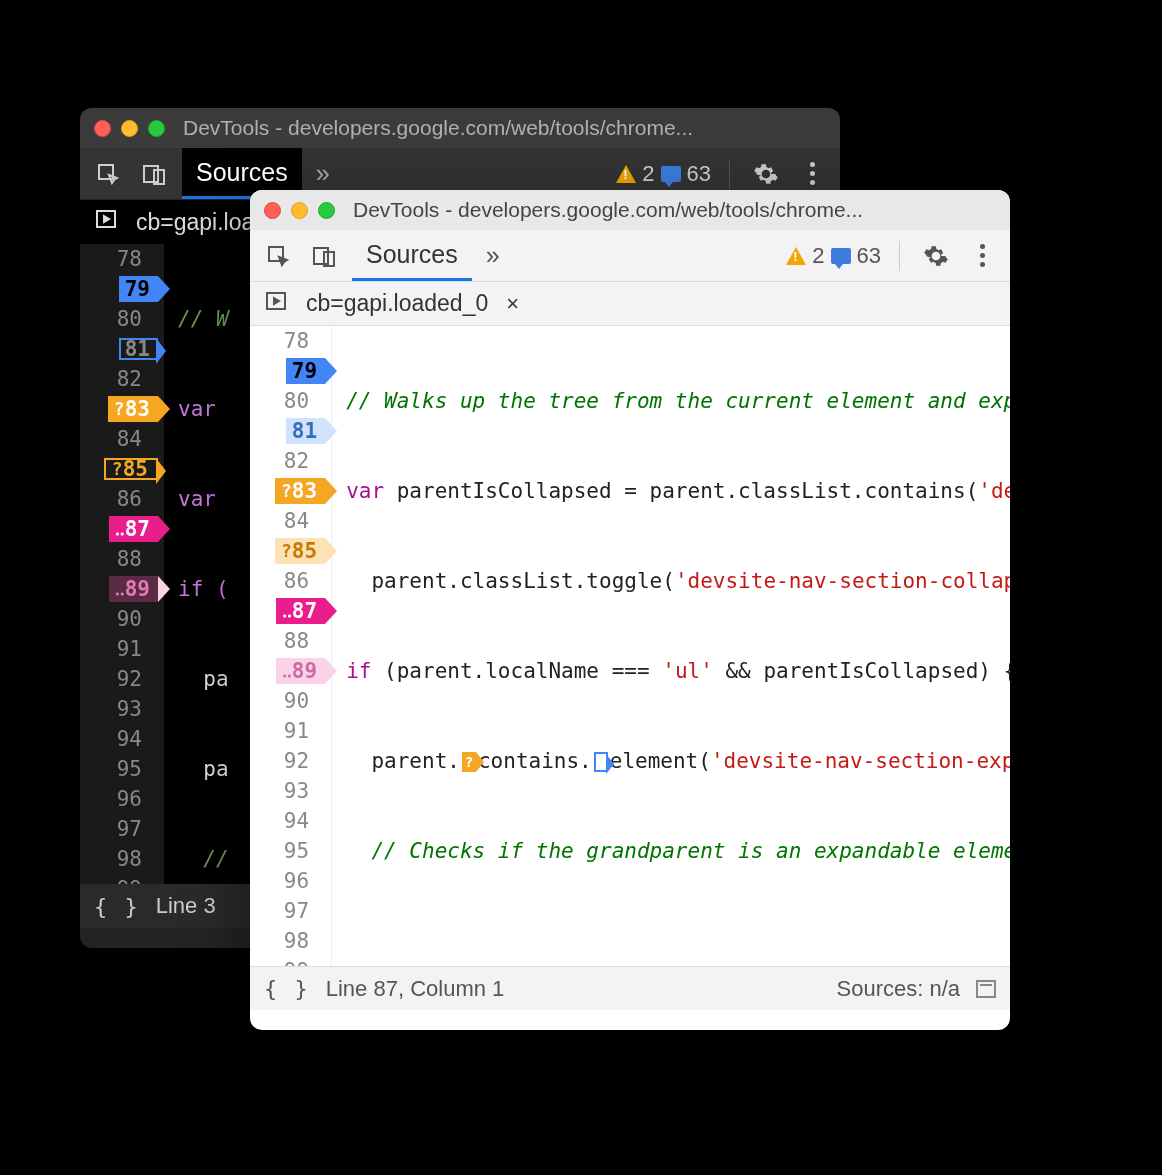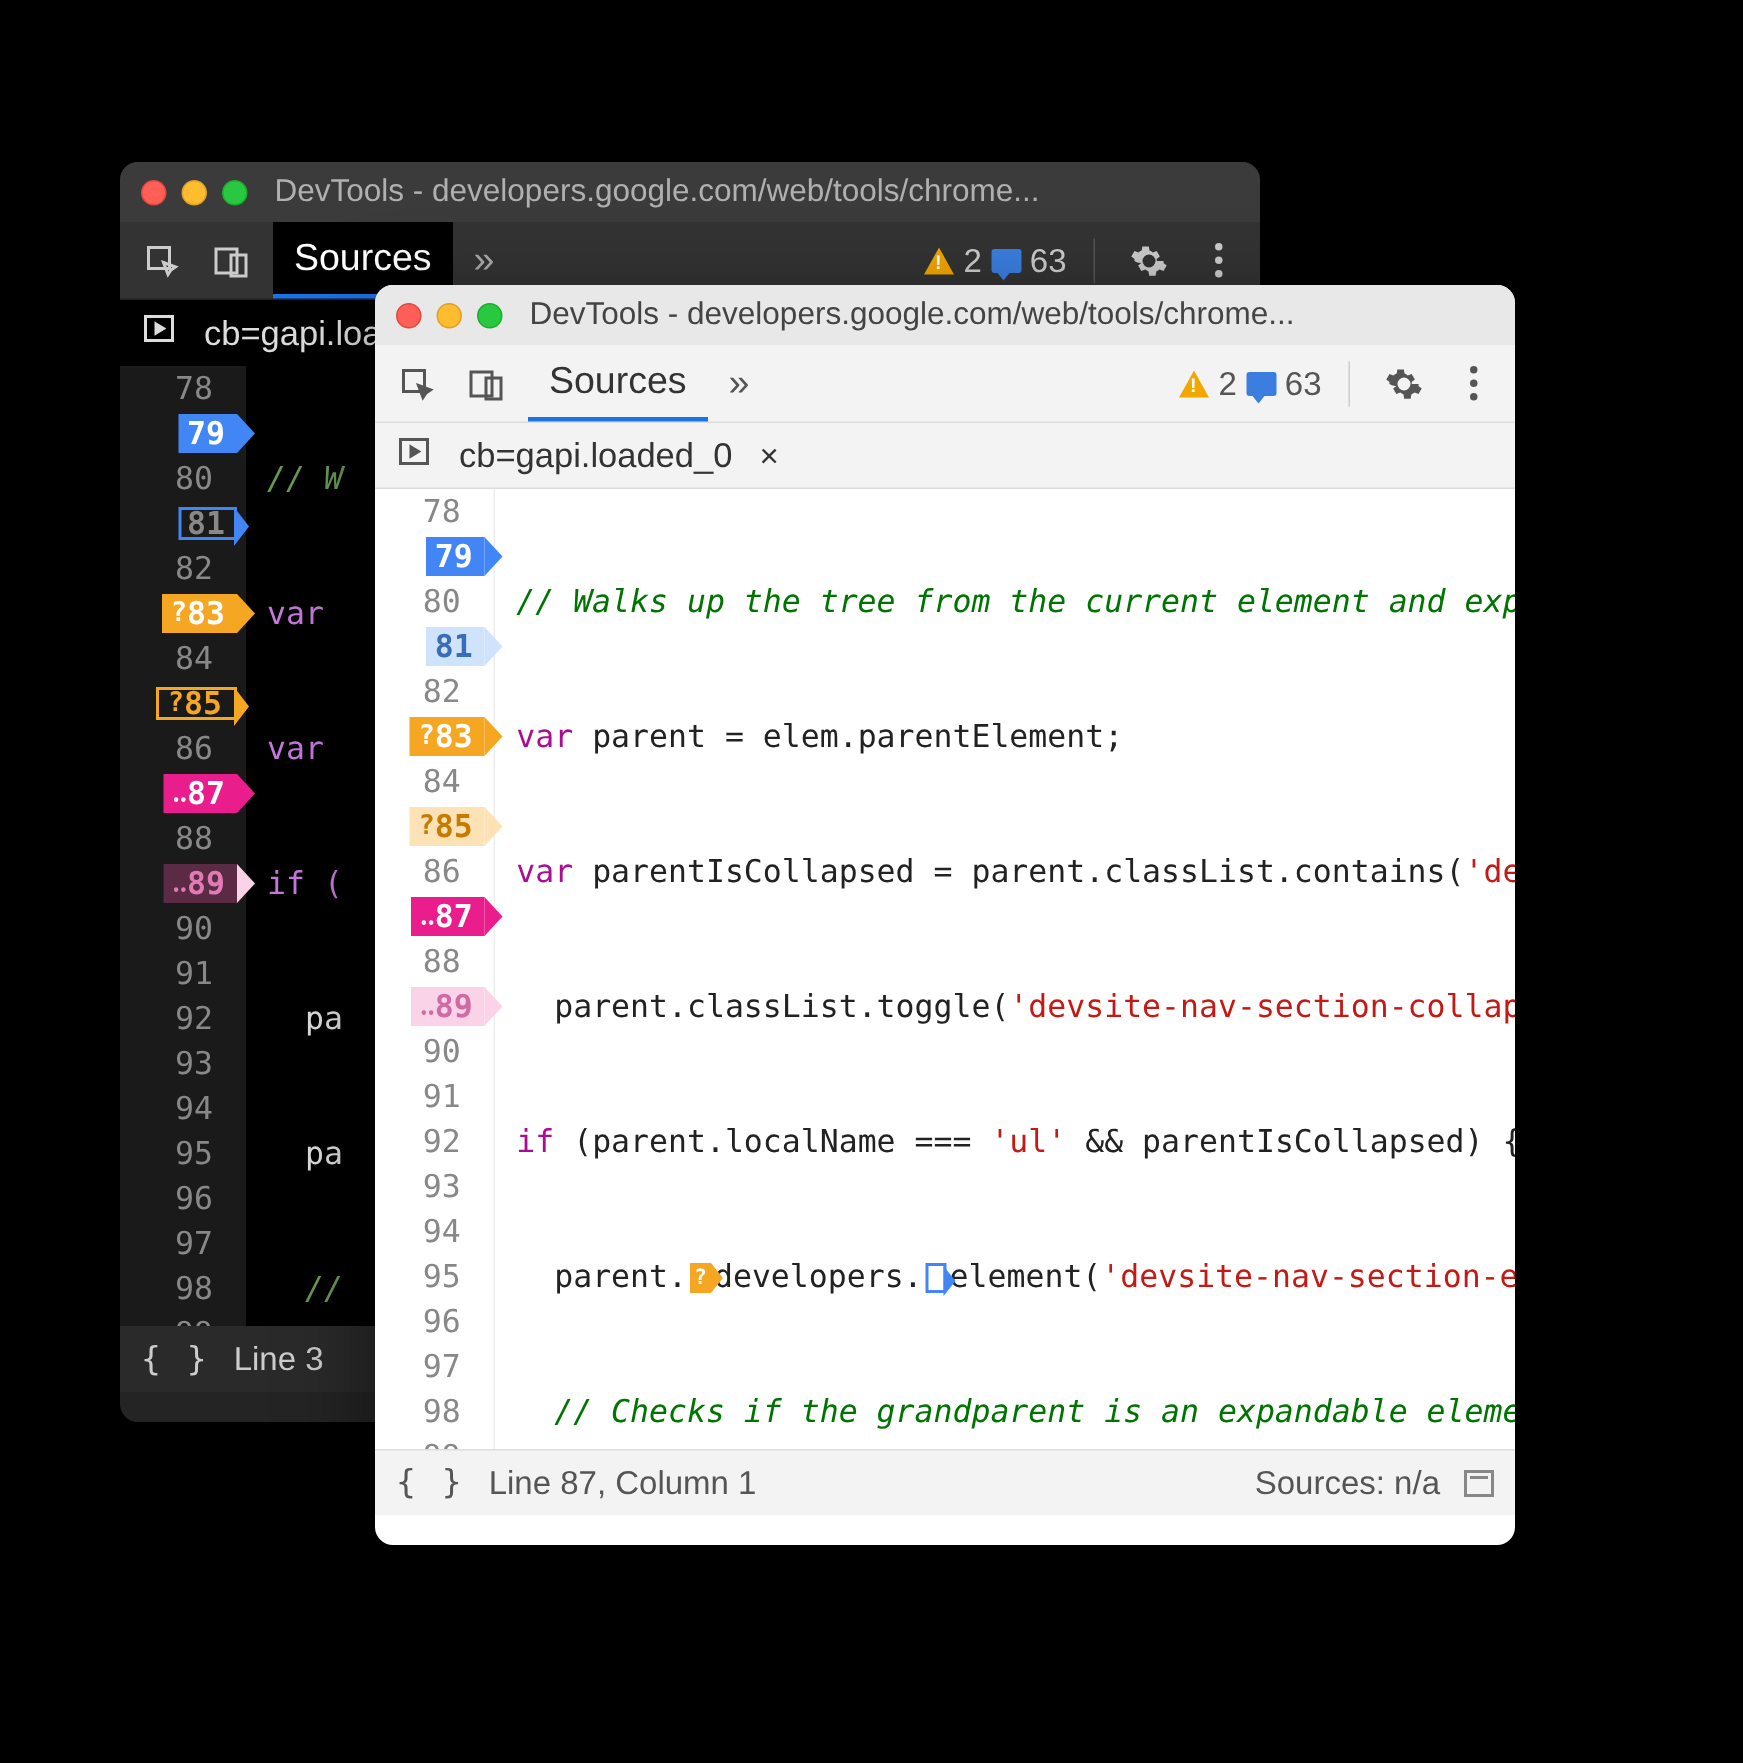--- a/index.html
+++ b/index.html
@@ -22,21 +22,21 @@
   .msg-ico { display:inline-block; width:20px; height:16px; background:#3b7ee0; border-radius:2px; position:relative; }
   .msg-ico::after { content:""; position:absolute; bottom:-5px; left:4px; width:0;height:0; border-left:4px solid transparent; border-right:4px solid transparent; border-top:5px solid #3b7ee0;}
   .vr { width:1px; height:30px; background:#ccc; margin:0 8px; }
   .filetab { height: 44px; display: flex; align-items: center; gap: 18px; padding: 0 14px; font-size: 23px; }
   .filetab .close { font-size: 22px; }
   .code-area { font-family: Menlo, Consolas, monospace; font-size: 21px; line-height: 30px; display: flex; overflow: hidden; }
   .gutter { text-align: right; padding: 0 12px 0 4px; }
   .gutter .gl { height: 30px; position: relative; padding-right: 10px; }
   .bp { position:absolute; right:-6px; top:2px; height:26px; display:flex; align-items:center; padding:0 8px 0 6px; font-weight:600;}
   .bp.arrow::after { content:""; position:absolute; right:-12px; top:0; width:0;height:0;border-top:13px solid transparent;border-bottom:13px solid transparent; }
-  .bp.blue { background:#4285f4; color:#ffffff;} .bp.blue.arrow::after{border-left:12px solid #4285f4;}
+  .bp.blue { background:#4285f4; color:#000000;} .bp.blue.arrow::after{border-left:12px solid #4285f4;}
   .bp.blue-out { background:transparent; border:2px solid #4285f4; color:inherit; padding:0 6px 0 4px; height:22px; top:4px;}
   .bp.blue-out::before{content:""; position:absolute; right:-10px; top:-2px; width:0;height:0;border-top:13px solid transparent;border-bottom:13px solid transparent; border-left:10px solid #4285f4;}
   .bp.orange { background:#f5a623; color:#fff;} .bp.orange.arrow::after{border-left:12px solid #f5a623;}
   .bp.orange-out { background:transparent; border:2px solid #f5a623; height:22px; top:4px; color:#f5a623; font-weight:bold;}
   .bp.orange-out::before{content:""; position:absolute; right:-10px; top:-2px; width:0;height:0;border-top:13px solid transparent;border-bottom:13px solid transparent; border-left:10px solid #f5a623;}
   .bp.pink { background:#e91e8c; color:#fff;} .bp.pink.arrow::after{border-left:12px solid #e91e8c;}
   .bp.pink-out { background:#fbd3e8; color:#d06aa5; height:26px;} .bp.pink-out.arrow::after{border-left:12px solid #fbd3e8;}
   .bp .mark { font-size:18px; }
   .code { padding-left: 14px; white-space: pre; overflow:hidden;}
   .code .cl { height: 30px; }
@@ -322,25 +322,24 @@
       <div class="gl"><span>94</span></div>
       <div class="gl"><span>95</span></div>
       <div class="gl"><span>96</span></div>
       <div class="gl"><span>97</span></div>
       <div class="gl"><span>98</span></div>
       <div class="gl"><span>99</span></div>
 
     </div>
     <div class="code">
       <div class="cl"><span class="tok-cm">// Walks up the tree from the current element and expa</span></div>
-      <div class="cl"><span class="tok-kw">var</span><span> parent = elem.parentElement;</span></div>
       <div class="cl"><span class="tok-kw">var</span><span> parentIsCollapsed = parent.classList.contains(</span><span class="tok-str">'dev</span></div>
       <div class="cl">  <span>parent.classList.toggle(</span><span class="tok-str">'devsite-nav-section-collap</span></div>
       <div class="cl"><span class="tok-kw">if</span><span> (parent.localName === </span><span class="tok-str">'ul'</span><span> &amp;&amp; parentIsCollapsed) {</span></div>
-      <div class="cl">  <span>parent.</span><span class="inline-bp orange arrow-shape"></span><span>developers.</span><span class="inline-bp blue-ol arrow-shape"></span><span>element(</span><span class="tok-str">'devsite-nav-section-expa</span></div>
+      <div class="cl">  <span>parent.</span><span class="inline-bp orange arrow-shape"></span><span>contains.</span><span class="inline-bp blue-ol arrow-shape"></span><span>element(</span><span class="tok-str">'devsite-nav-section-expa</span></div>
       <div class="cl">  <span class="tok-cm">// Checks if the grandparent is an expandable elemen</span></div>
       
       
       
       
       
       
       
       
       

